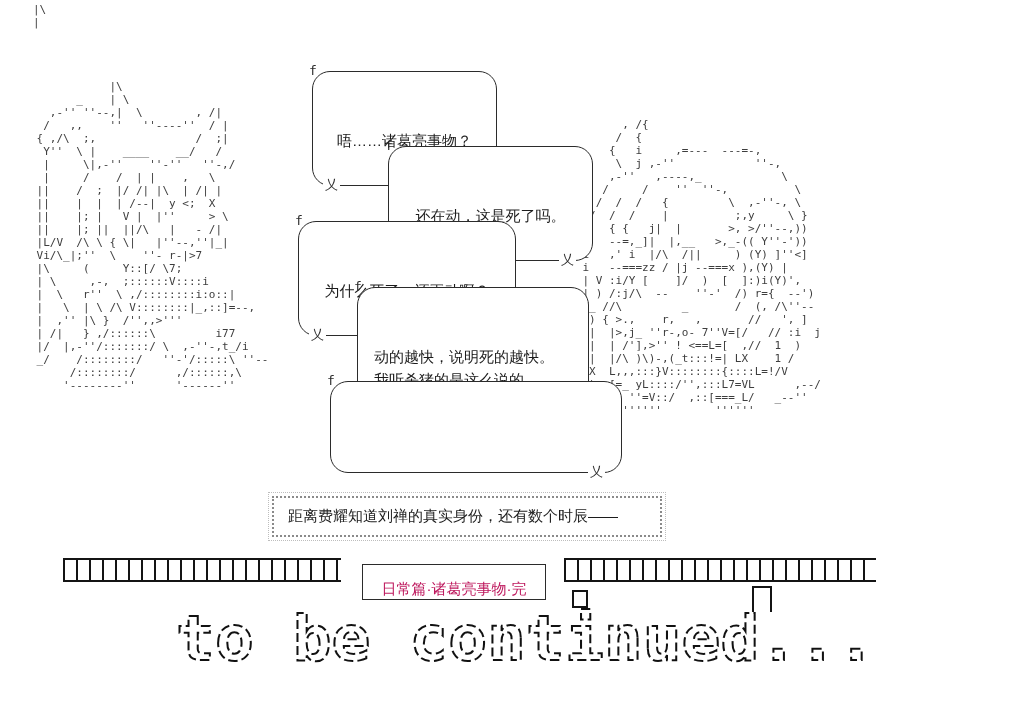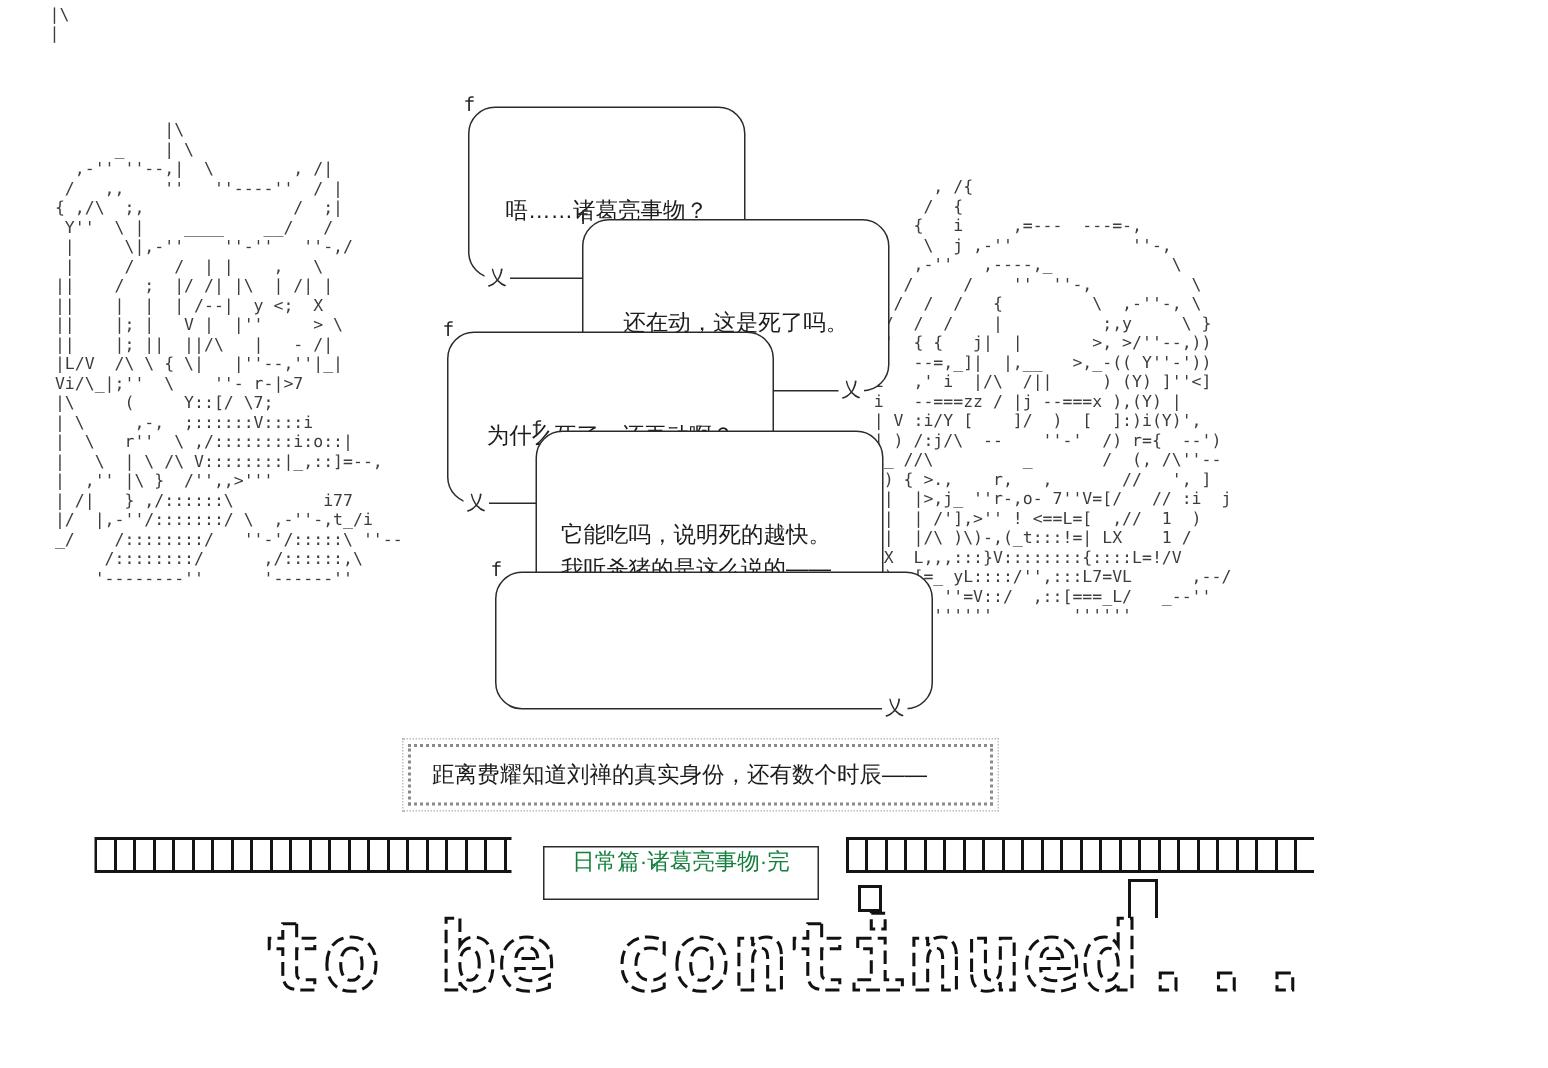--- a/index.html
+++ b/index.html
@@ -38,22 +38,22 @@
   }
   .track{
     position:absolute;height:20px;z-index:1;
     border-top:2px solid #141414;border-bottom:2px solid #141414;
     background:repeating-linear-gradient(90deg,#141414 0 2px,transparent 2px 13px);
   }
   .stub{position:absolute;box-sizing:border-box;border:2px solid #141414;background:#ffffff;z-index:1;}
   .stub.open-bottom{border-bottom:none;}
   .title-box{
     position:absolute;box-sizing:border-box;background:#ffffff;
-    border:1.6px solid #2b2b2b;display:flex;align-items:flex-start;justify-content:center;
-    z-index:4;font-family:"Liberation Sans",sans-serif;font-size:15px;color:#15803d;
+    border:1.6px solid #2b2b2b;display:flex;align-items:flex-end;justify-content:center;
+    z-index:4;font-family:"Liberation Sans",sans-serif;font-size:15px;color:#be185d;
   }
   svg.tbc{position:absolute;z-index:2;}
 </style>
 </head>
 <body>
 
 <div class="stage">
 
   <pre class="aa" style="left:33px;top:3px;">|\
 |</pre>
@@ -120,21 +120,21 @@
   </div>
 
   <div class="bubble center" style="left:298px;top:221px;width:218px;">
     <span class="tail-open">f</span>
     <span>为什么死了，还再动啊？</span>
     <span class="tail left">乂</span>
   </div>
 
   <div class="bubble" style="left:357px;top:287px;width:232px;">
     <span class="tail-open">f</span>
-    <span>它能吃吗，说明死的越快。
+    <span>动的越快，说明死的越快。
 我听杀猪的是这么说的——</span>
     <span class="tail right">乂</span>
   </div>
 
   <div class="bubble" style="left:330px;top:381px;width:292px;">
     <span class="tail-open">f</span>
     <span class="tail right">乂</span>
   </div>
 
   <div class="caption" style="left:272px;top:496px;width:390px;">

